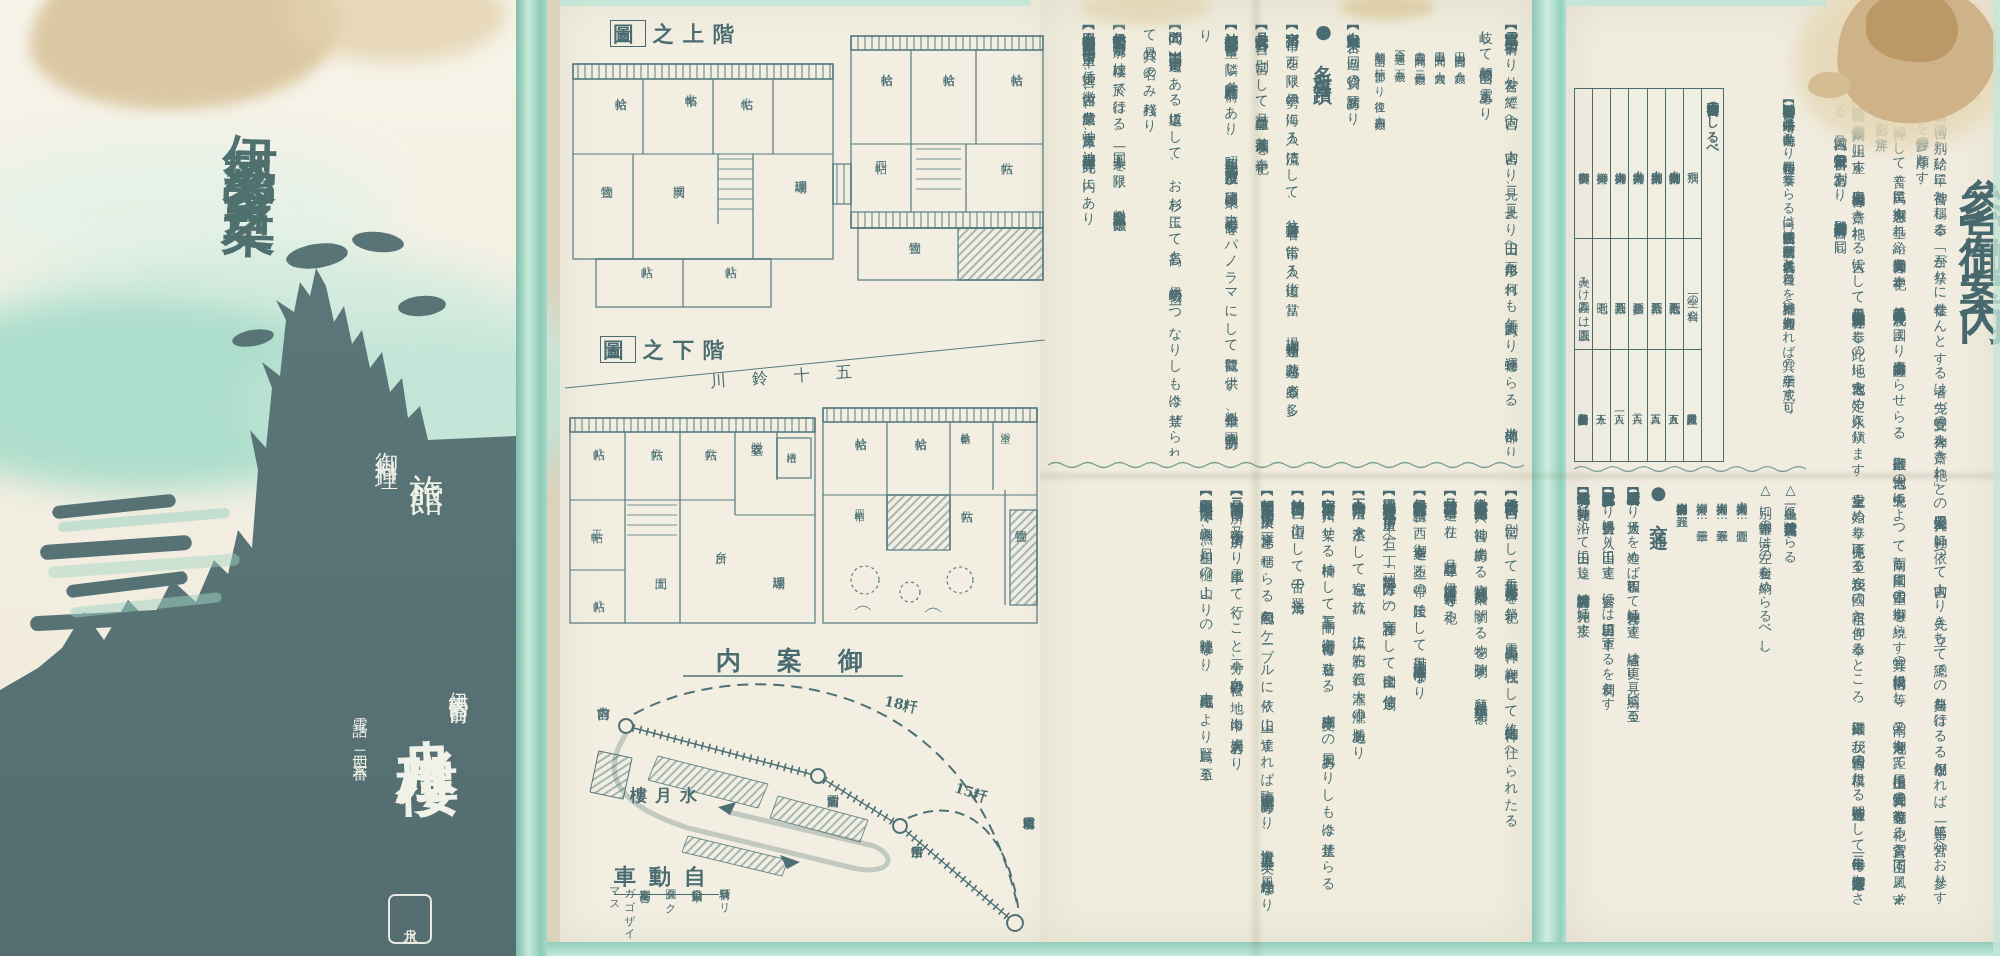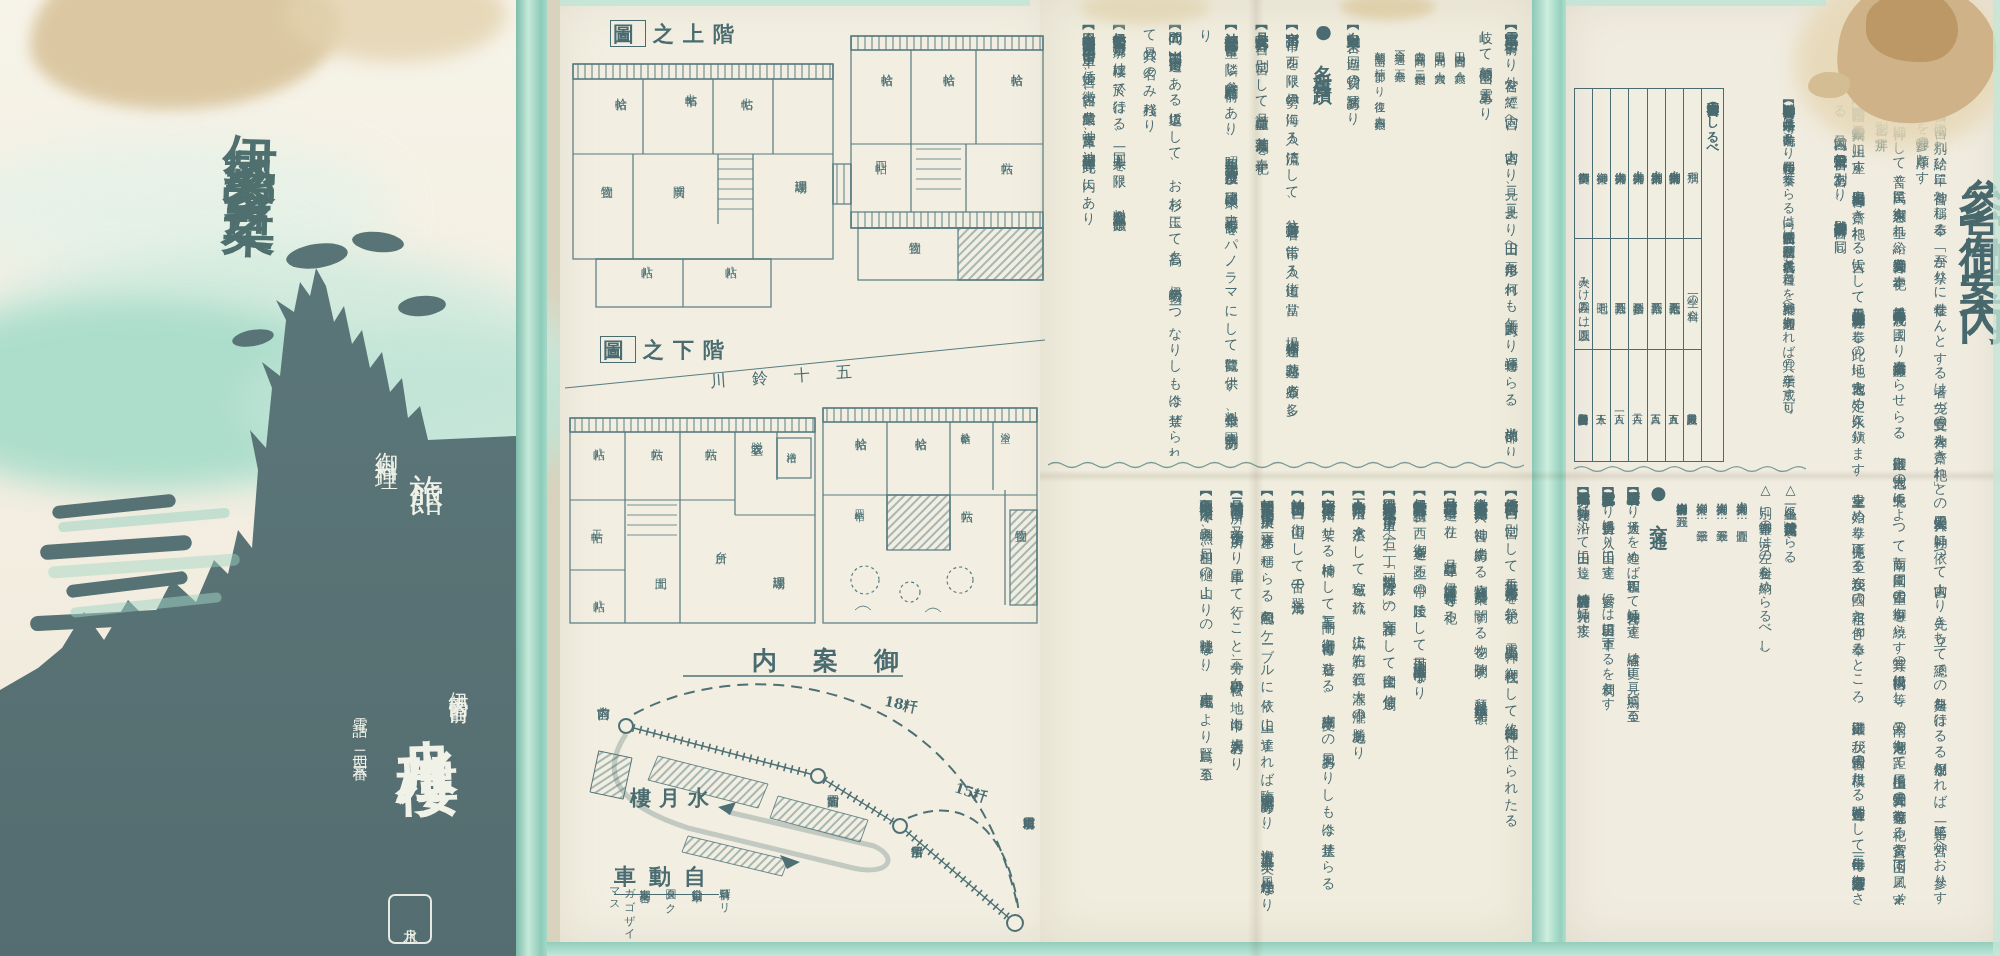--- a/index.html
+++ b/index.html
@@ -66,22 +66,22 @@
 
   
   .plan-title{position:absolute;font-size:21px;letter-spacing:9px;color:var(--ink);font-weight:bold;z-index:3;}
   .plan-title .boxed{border:1.5px solid var(--ink);padding:0 2px;margin-right:7px;}
   .plans svg{position:absolute;z-index:2;}
   .room{position:absolute;writing-mode:vertical-rl;text-orientation:upright;font-size:12px;color:#4f7276;letter-spacing:1px;z-index:3;}
   .room.sm{font-size:10px;}
   .river-label{position:absolute;font-size:16px;letter-spacing:26px;color:var(--ink);transform:rotate(-4deg);z-index:3;}
   .map{position:absolute;left:8px;top:636px;width:478px;height:306px;}
   .map-label{position:absolute;color:var(--ink);z-index:3;}
-  .map-title{left:148px;top:8px;font-size:25px;letter-spacing:36px;font-weight:bold;margin-left:36px;}
-  .map-inn{left:62px;top:148px;font-size:21px;letter-spacing:8px;font-weight:bold;}
+  .map-title{left:148px;top:8px;font-size:25px;letter-spacing:36px;font-weight:bold;}
+  .map-inn{left:62px;top:148px;font-size:17px;letter-spacing:8px;font-weight:bold;}
   .legend-title{left:46px;top:226px;font-size:22px;letter-spacing:13px;font-weight:bold;border-bottom:1.5px solid var(--ink);padding-bottom:2px;}
   .legend-col{writing-mode:vertical-rl;text-orientation:upright;font-size:11px;top:244px;letter-spacing:1px;}
   .dist{font-size:14px;font-weight:bold;}
 
   
   .vflow{position:absolute;writing-mode:vertical-rl;text-orientation:upright;overflow:hidden;color:var(--ink);z-index:3;}
   .sec{display:block;margin-left:5px;}
   .sec .h{font-weight:bold;}
   .sec .divider{font-size:1.4em;letter-spacing:.38em;font-weight:bold;}
   .fare{display:block;font-size:11px;line-height:17px;margin:22px 3px 0 2px;}

